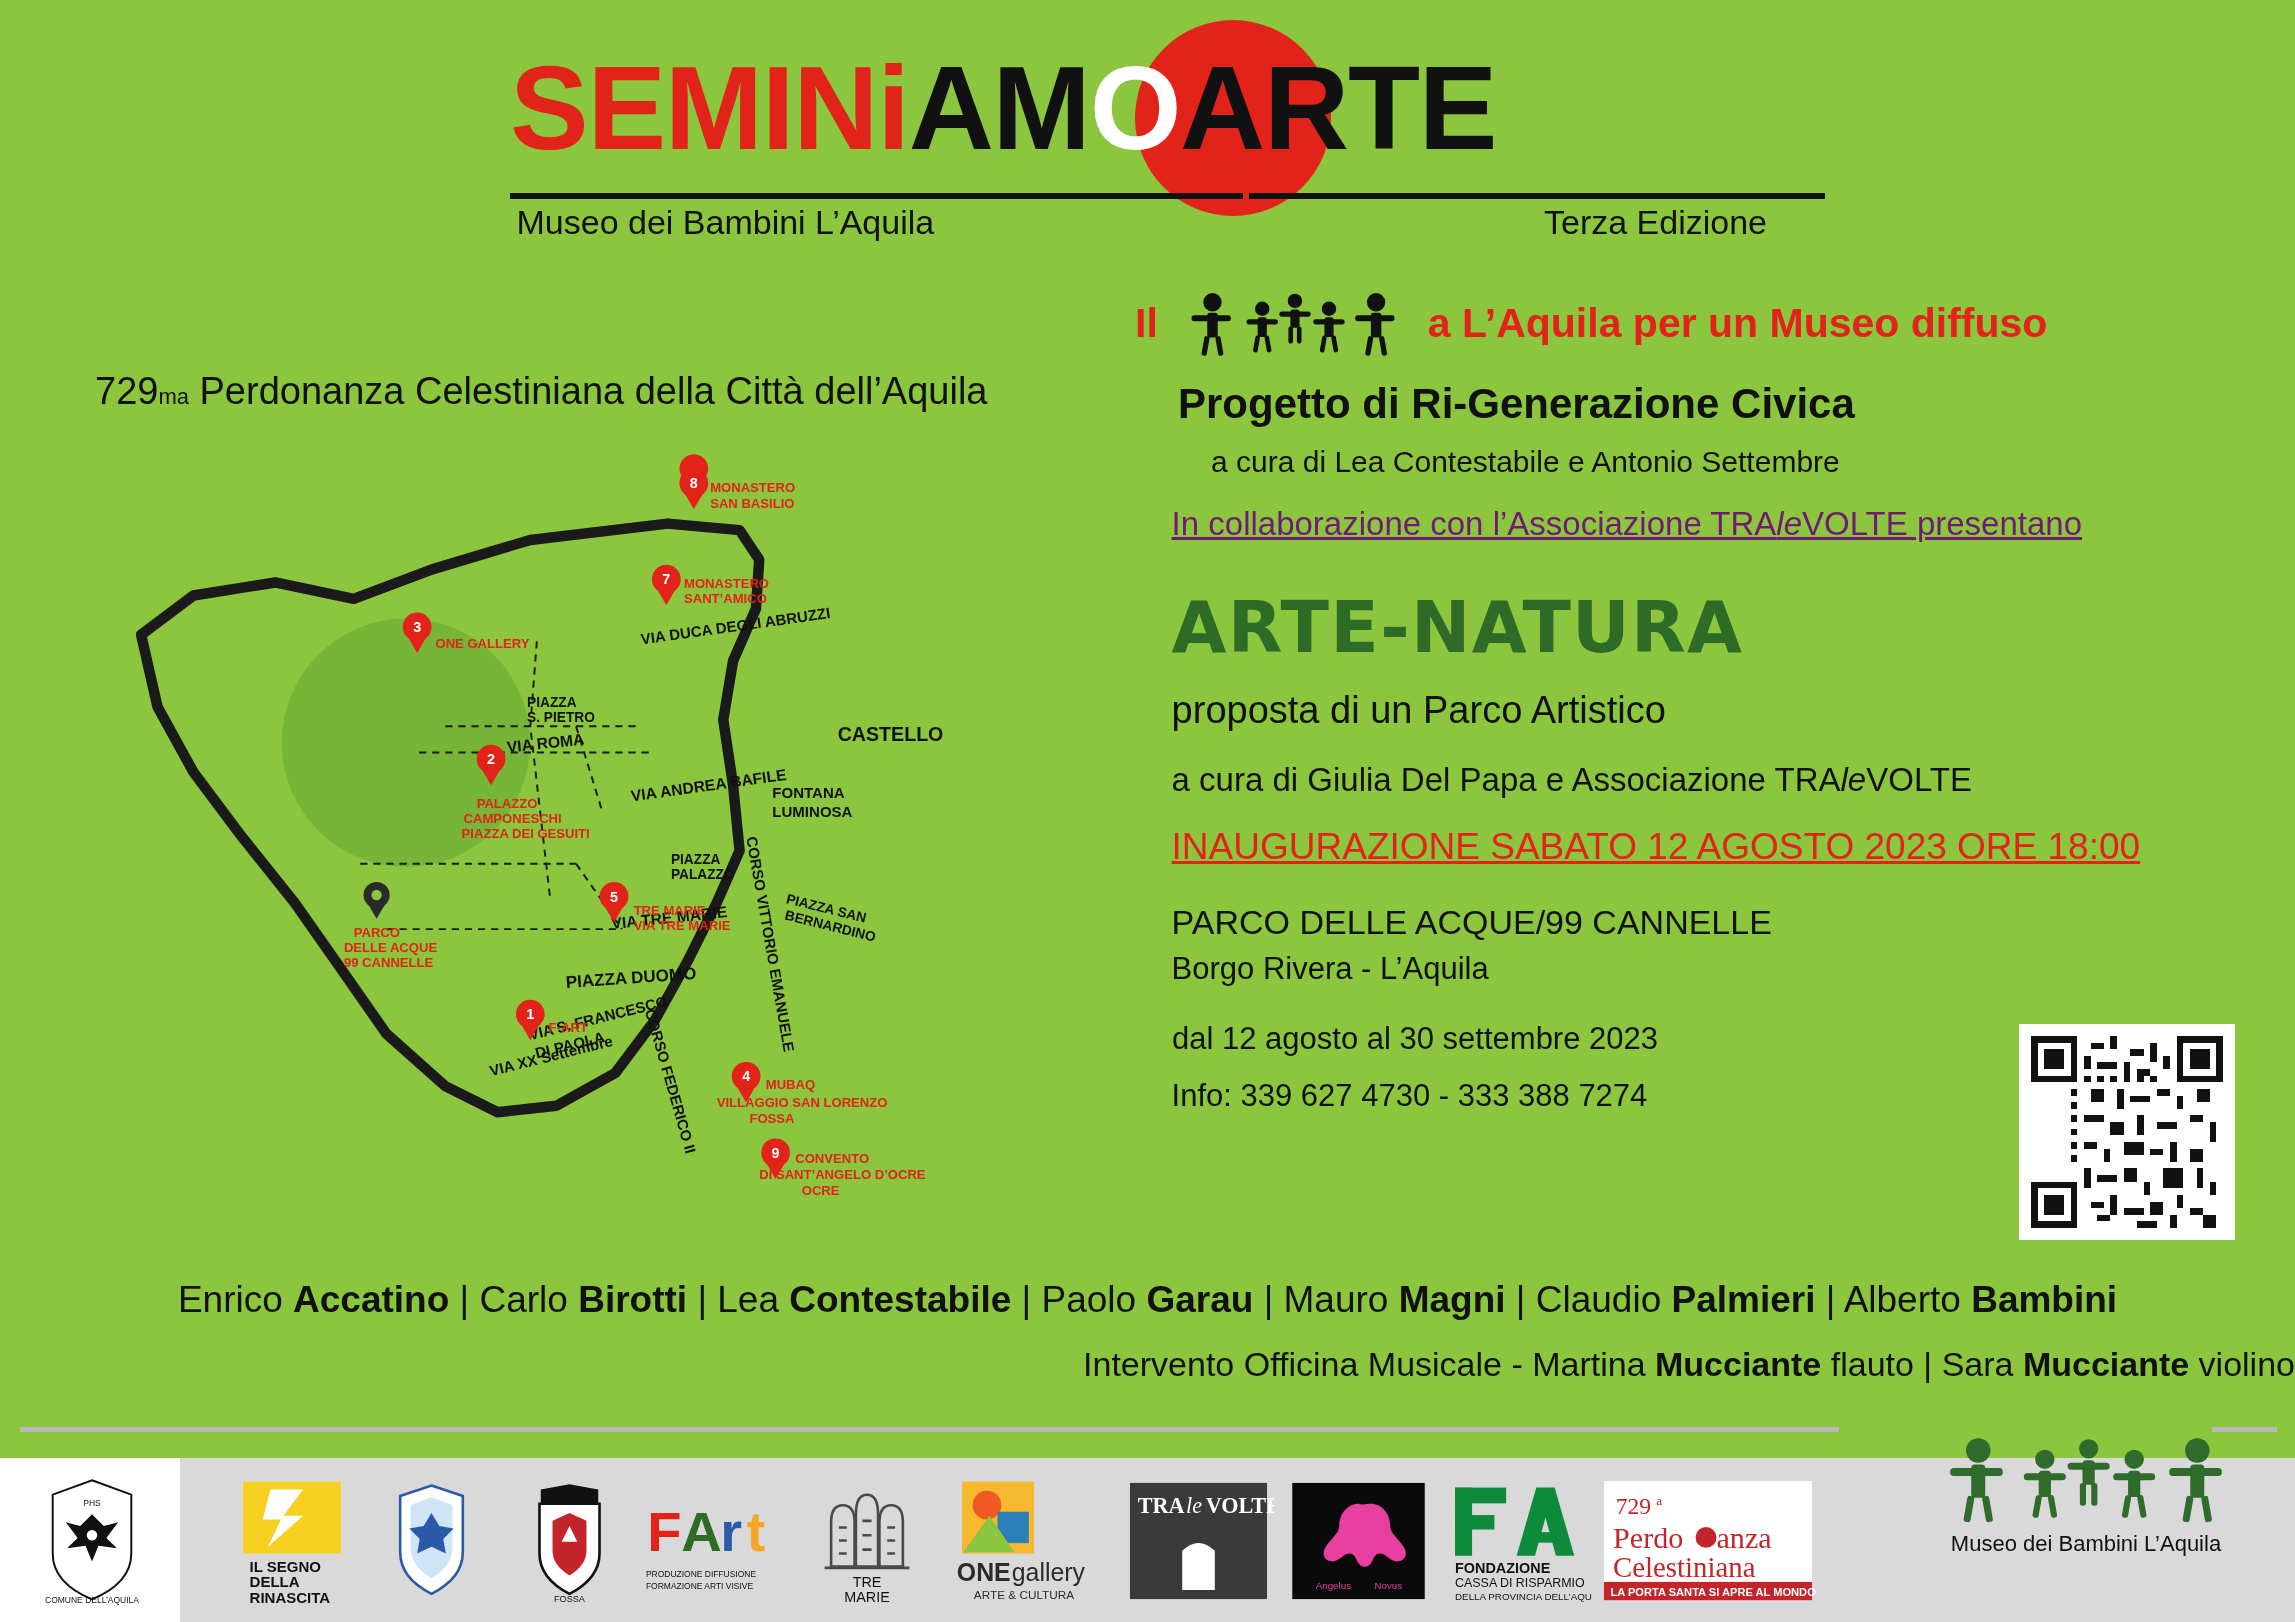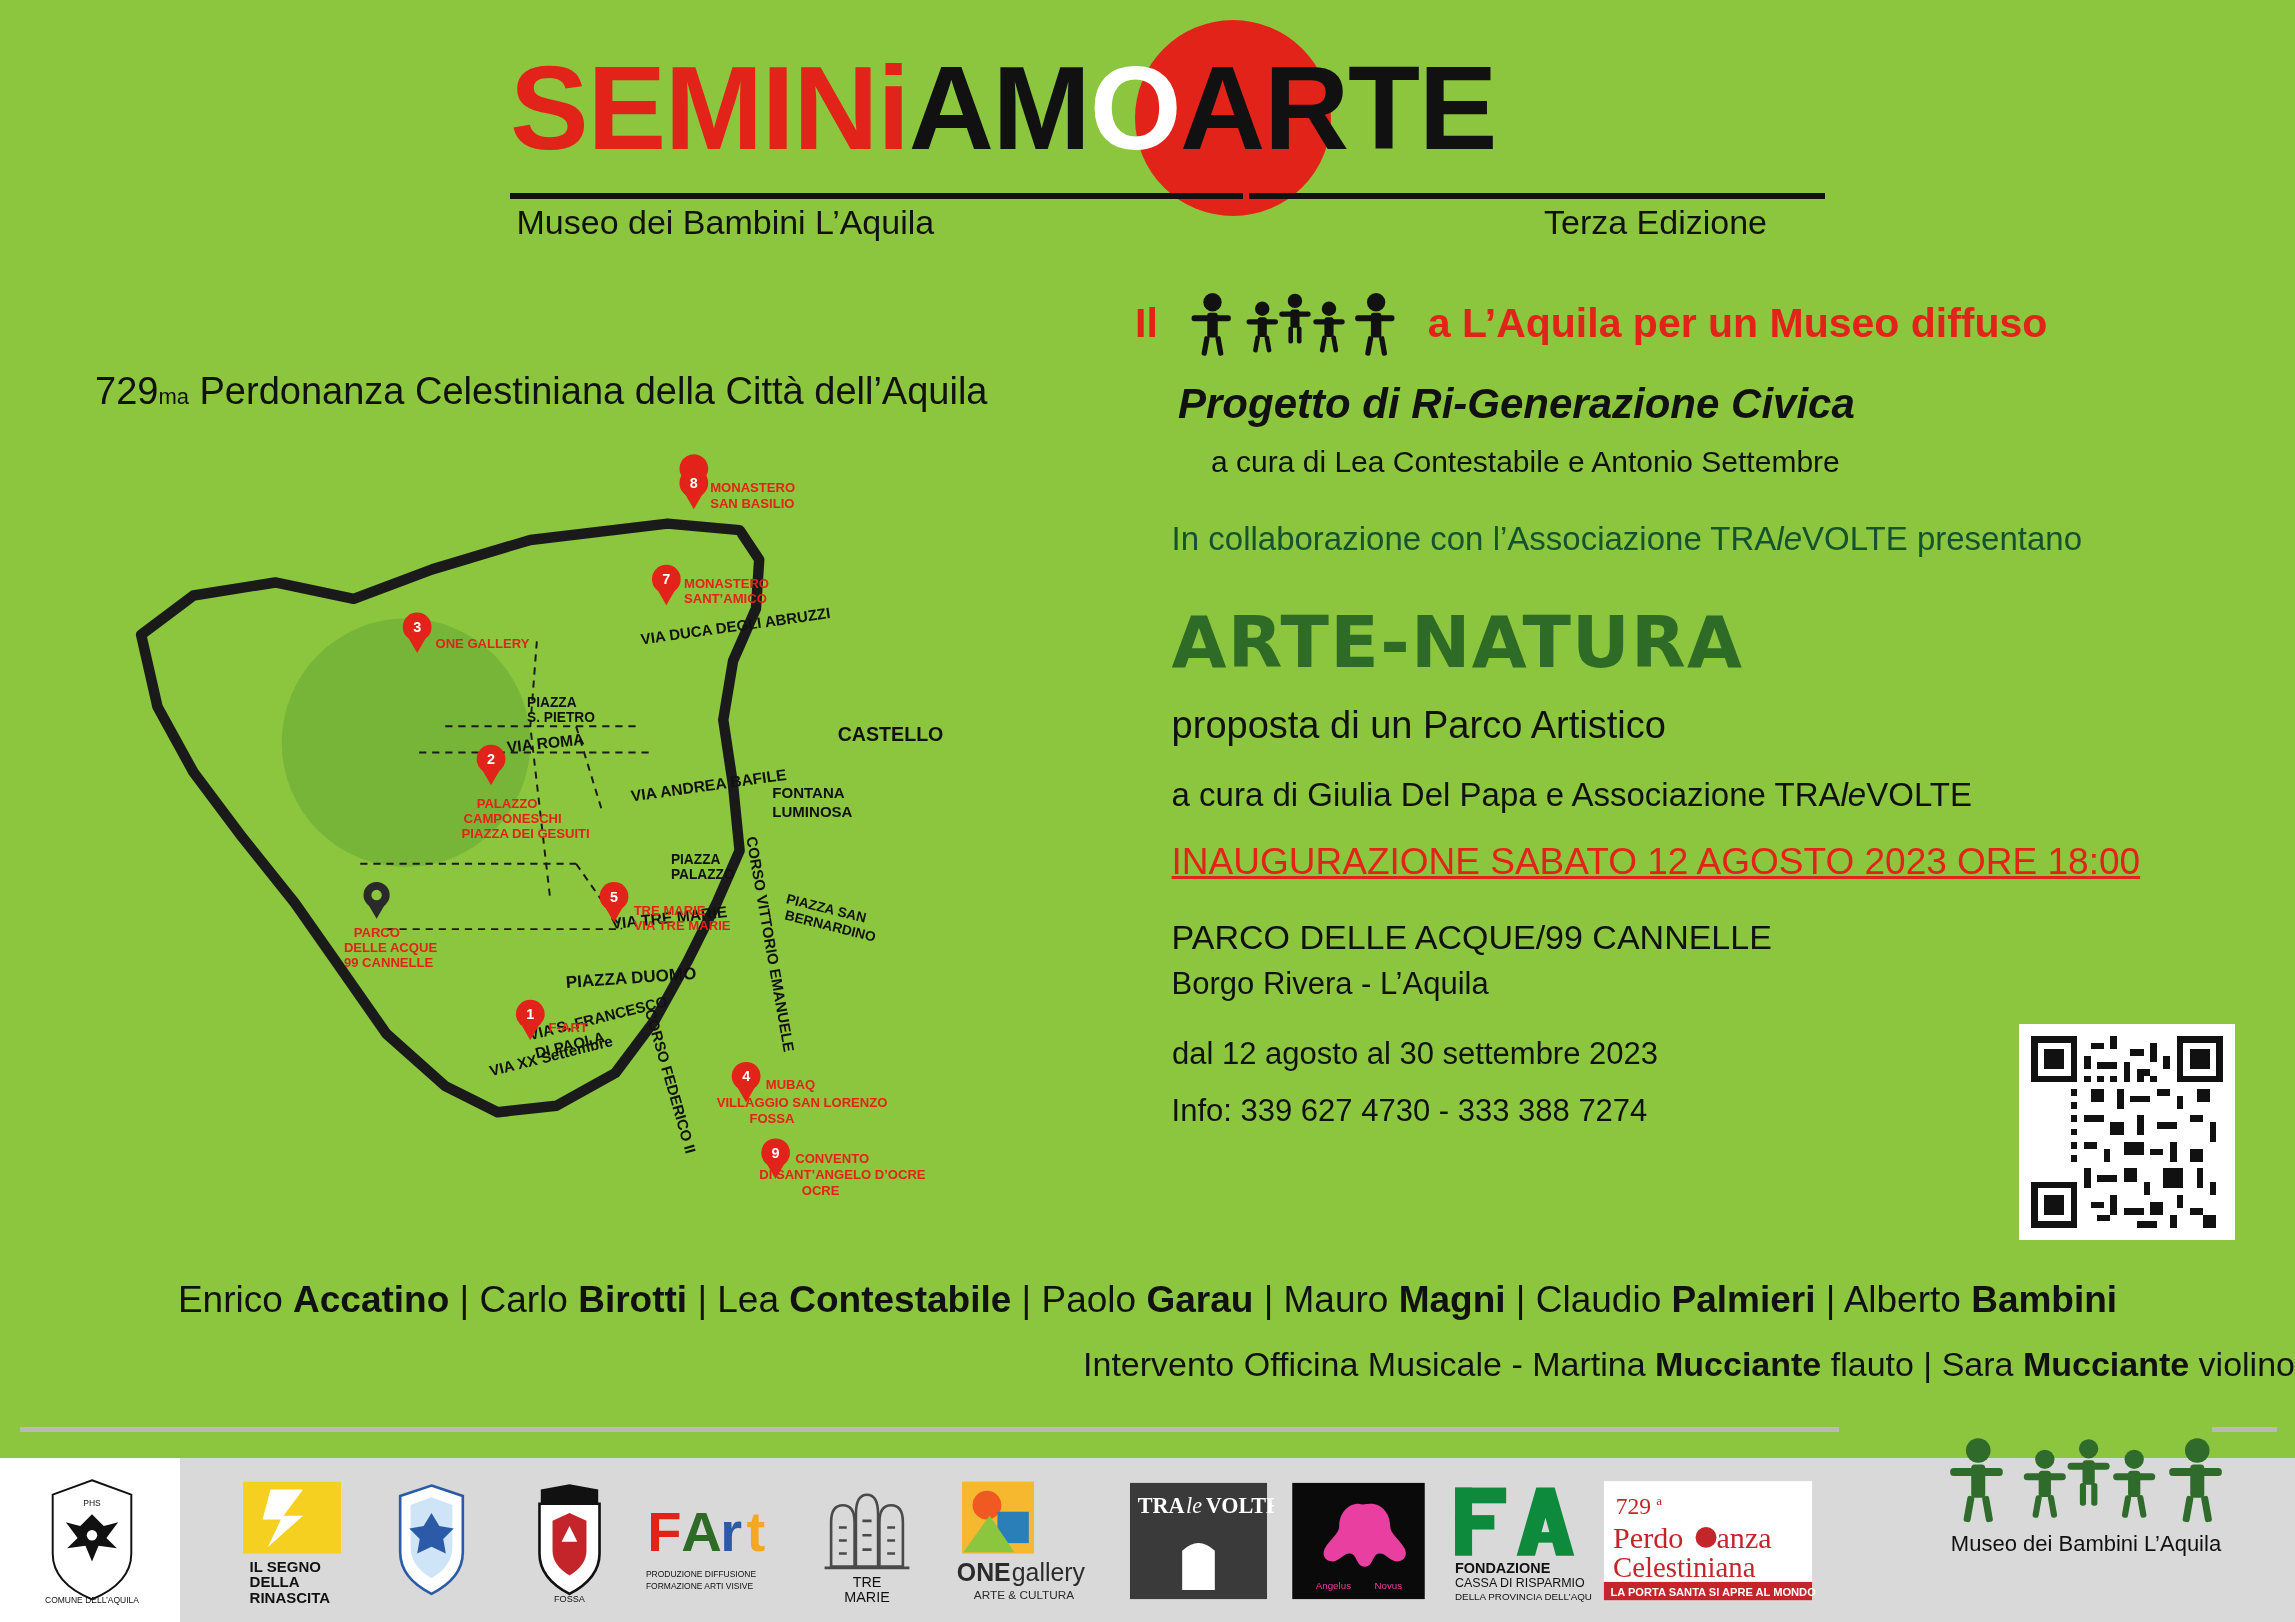--- a/index.html
+++ b/index.html
@@ -54,23 +54,23 @@
     position:absolute; left:95px; top:370px; width:1047px;
     font-size:38px; color:#111; white-space:nowrap;
   }
   #perdonanza .sup { font-size:22px; }
 
   #map-wrap { position:absolute; left:79px; top:445px; width:968px; height:772px; }
 
   
   #right { position:absolute; left:1152px; top:380px; width:1112px; }
   .r-line { margin:0 0 0 0; white-space:nowrap; }
-  #progetto { font-size:42px; font-style:italic; font-weight:bold; color:#111; text-align:left; margin-left:26px;}
+  #progetto { font-size:42px; font-weight:bold; color:#111; text-align:left; margin-left:26px;}
   #acura1 { font-size:30px; color:#111; margin-top:17px; margin-left:59px;}
-  #collab { font-size:33px; color:#14532d; margin-top:41px; margin-left:19.6px;}
+  #collab { font-size:33px; color:#701a75; margin-top:26px; margin-left:19.6px;text-decoration:underline;}
   #arte-natura {
     font-size:71px; font-weight:bold; color:#2E6B26; letter-spacing:1.3px;
     margin-top:43px; margin-left:19.6px;
     font-family:"DejaVu Sans", sans-serif;
   }
   #proposta { font-size:38px; color:#111; margin-top:19.6px; margin-left:19.6px;}
   #acura2 { font-size:33px; color:#111; margin-top:29px; margin-left:19.6px;}
   #acura2 i { font-style:italic; }
   #inaug { font-size:37px; color:#E2231A; font-weight:normal; margin-top:27px; margin-left:19.6px;text-decoration:underline;}
   #venue1 { font-size:34px; color:#111; margin-top:35px; margin-left:19.6px;}

